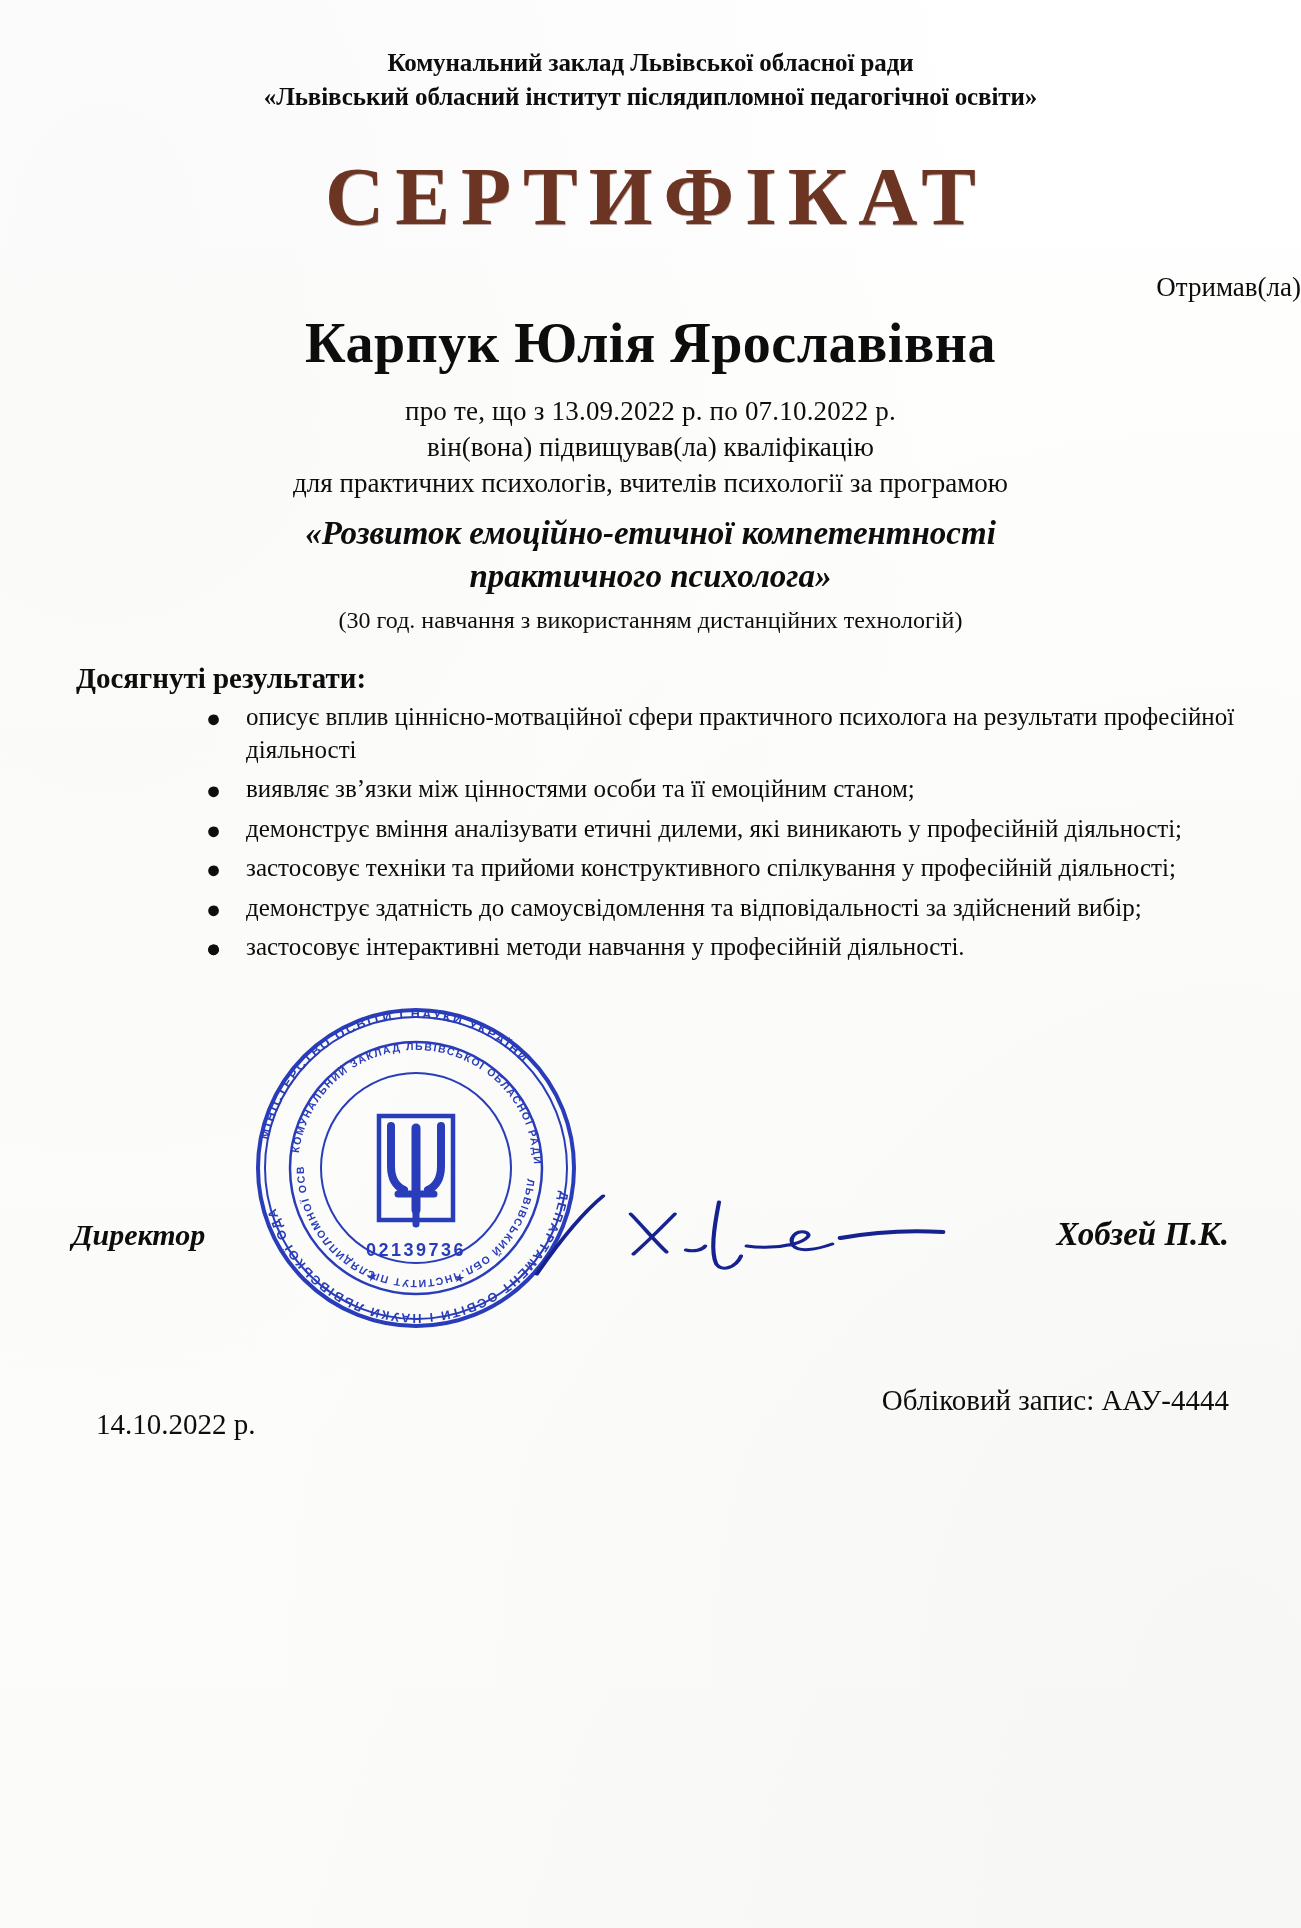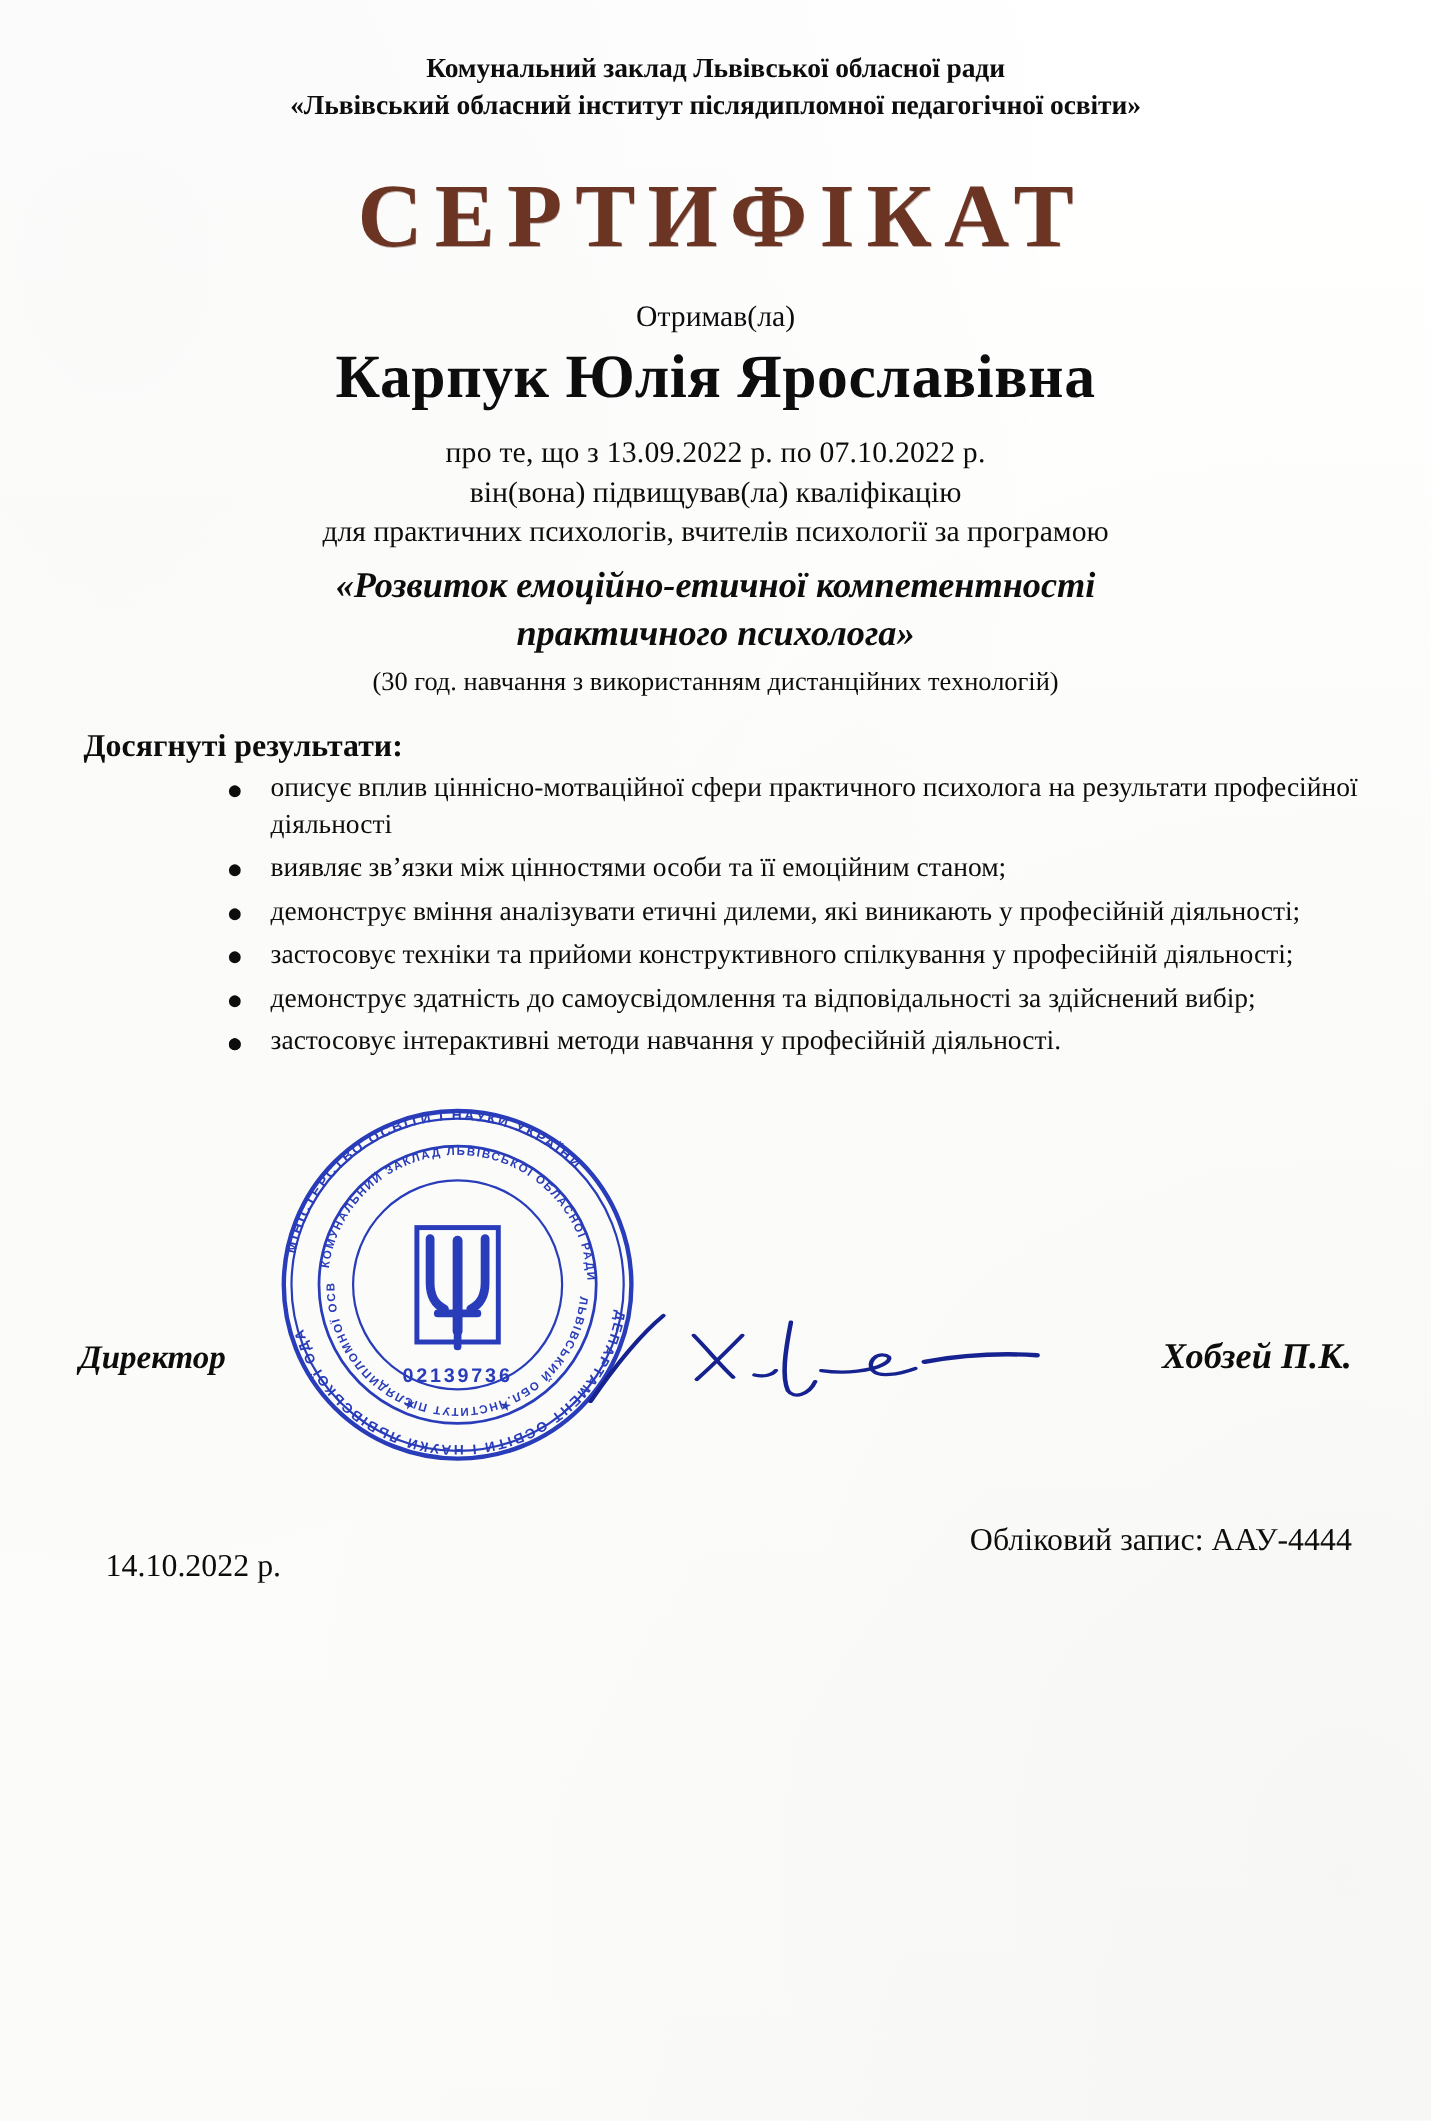--- a/index.html
+++ b/index.html
@@ -57,21 +57,21 @@
     font-weight: 700;
     font-size: 82px;
     letter-spacing: 11px;
     margin-top: 38px;
     text-shadow: 0.5px 0.5px 0 rgba(70,30,18,0.35);
     padding-left: 11px;
   }
 
   
   .awarded-label {
-    text-align: center;
+    text-align: right;
     font-size: 27px;
     margin-top: 28px;
   }
   .recipient-name {
     text-align: center;
     font-weight: 700;
     font-size: 56px;
     margin-top: 8px;
     letter-spacing: 0.5px;
   }

